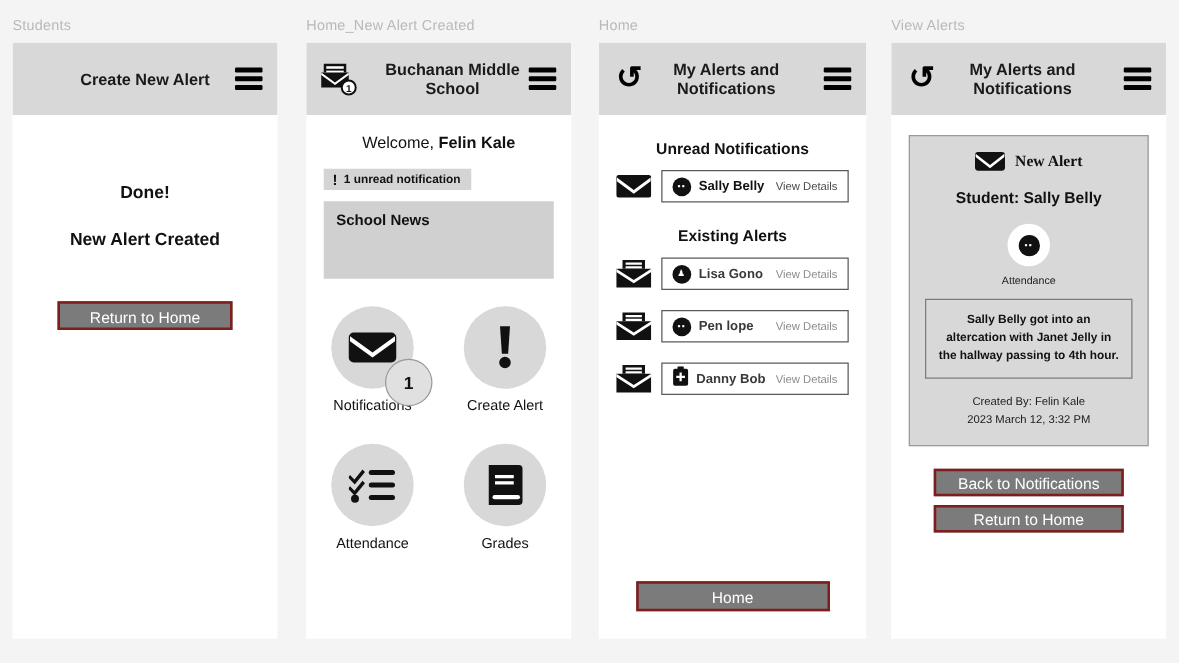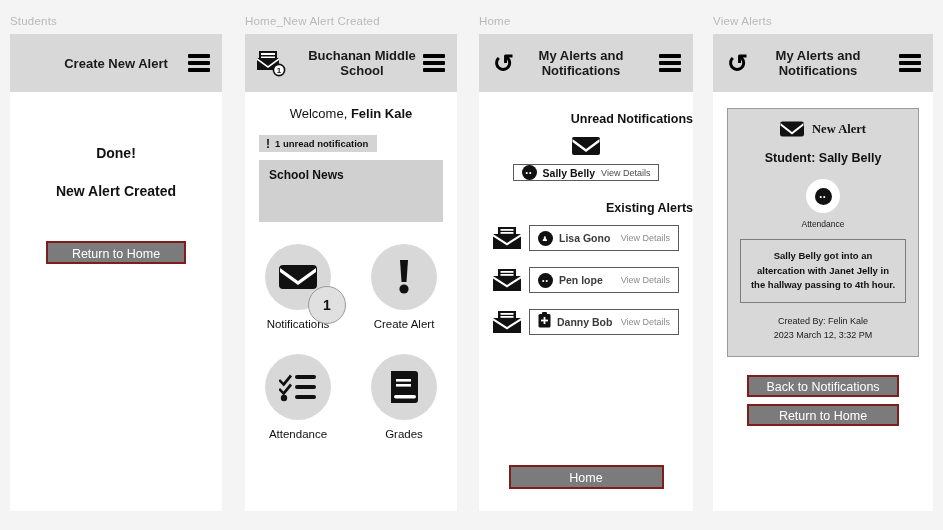--- a/index.html
+++ b/index.html
@@ -81,21 +81,21 @@
   .tile-label { font-size: 11.5px; color: #111; }
   .count-bubble {
     position: absolute; width: 38px; height: 38px; border-radius: 50%;
     background: #e0e0e0; border: 1px solid #9a9a9a;
     display: flex; align-items: center; justify-content: center;
     font-size: 14px; font-weight: 700; color: #111;
     left: 50%; margin-left: 10px; top: 42px;
   }
 
   
-  .sec-title { text-align: right; font-size: 12.5px; font-weight: 600; color: #111; }
+  .sec-title { text-align: center; font-size: 12.5px; font-weight: 600; color: #111; }
   .row { display: flex; align-items: center; gap: 8px; padding: 0 14px; }
   .row-card {
     flex: 1; border: 1px solid #5b5b5b; background: #fff; height: 26px;
     display: flex; align-items: center; padding: 0 8px; gap: 6px;
   }
   .row-name { font-size: 10.5px; font-weight: 700; color: #3a3a3a; flex: 1; }
   .row-link { font-size: 9px; color: #8c8c8c; }
   .face {
     width: 15px; height: 15px; border-radius: 50%; background: #111;
     display: flex; align-items: center; justify-content: center; flex: 0 0 auto;
@@ -251,21 +251,21 @@
         <div class="topbar-title" style="padding-left:24px;">My Alerts and Notifications</div>
         <div class="hamburger">
             <span></span>
             <span></span>
             <span></span>
           </div>
       </div>
 
       <div class="sec-title" style="margin-top:20px;">Unread Notifications</div>
 
-      <div class="row" style="margin-top:10px;flex-direction:column;">
+      <div class="row" style="margin-top:10px;">
         <svg width="28" height="20" viewBox="0 0 28 20">
           <rect x="0" y="1" width="28" height="18" rx="2" fill="#111"></rect>
           <path d="M0.5 3 L14 13 L27.5 3 L27.5 6 L14 16 L0.5 6 Z" fill="#fff"></path>
         </svg>
         <div class="row-card">
           <span class="face">
               <span class="eyes">••</span>
             </span>
           <span class="row-name" style="color:#111;">Sally Belly</span>
           <span class="row-link" style="color:#4a4a4a;">View Details</span>

